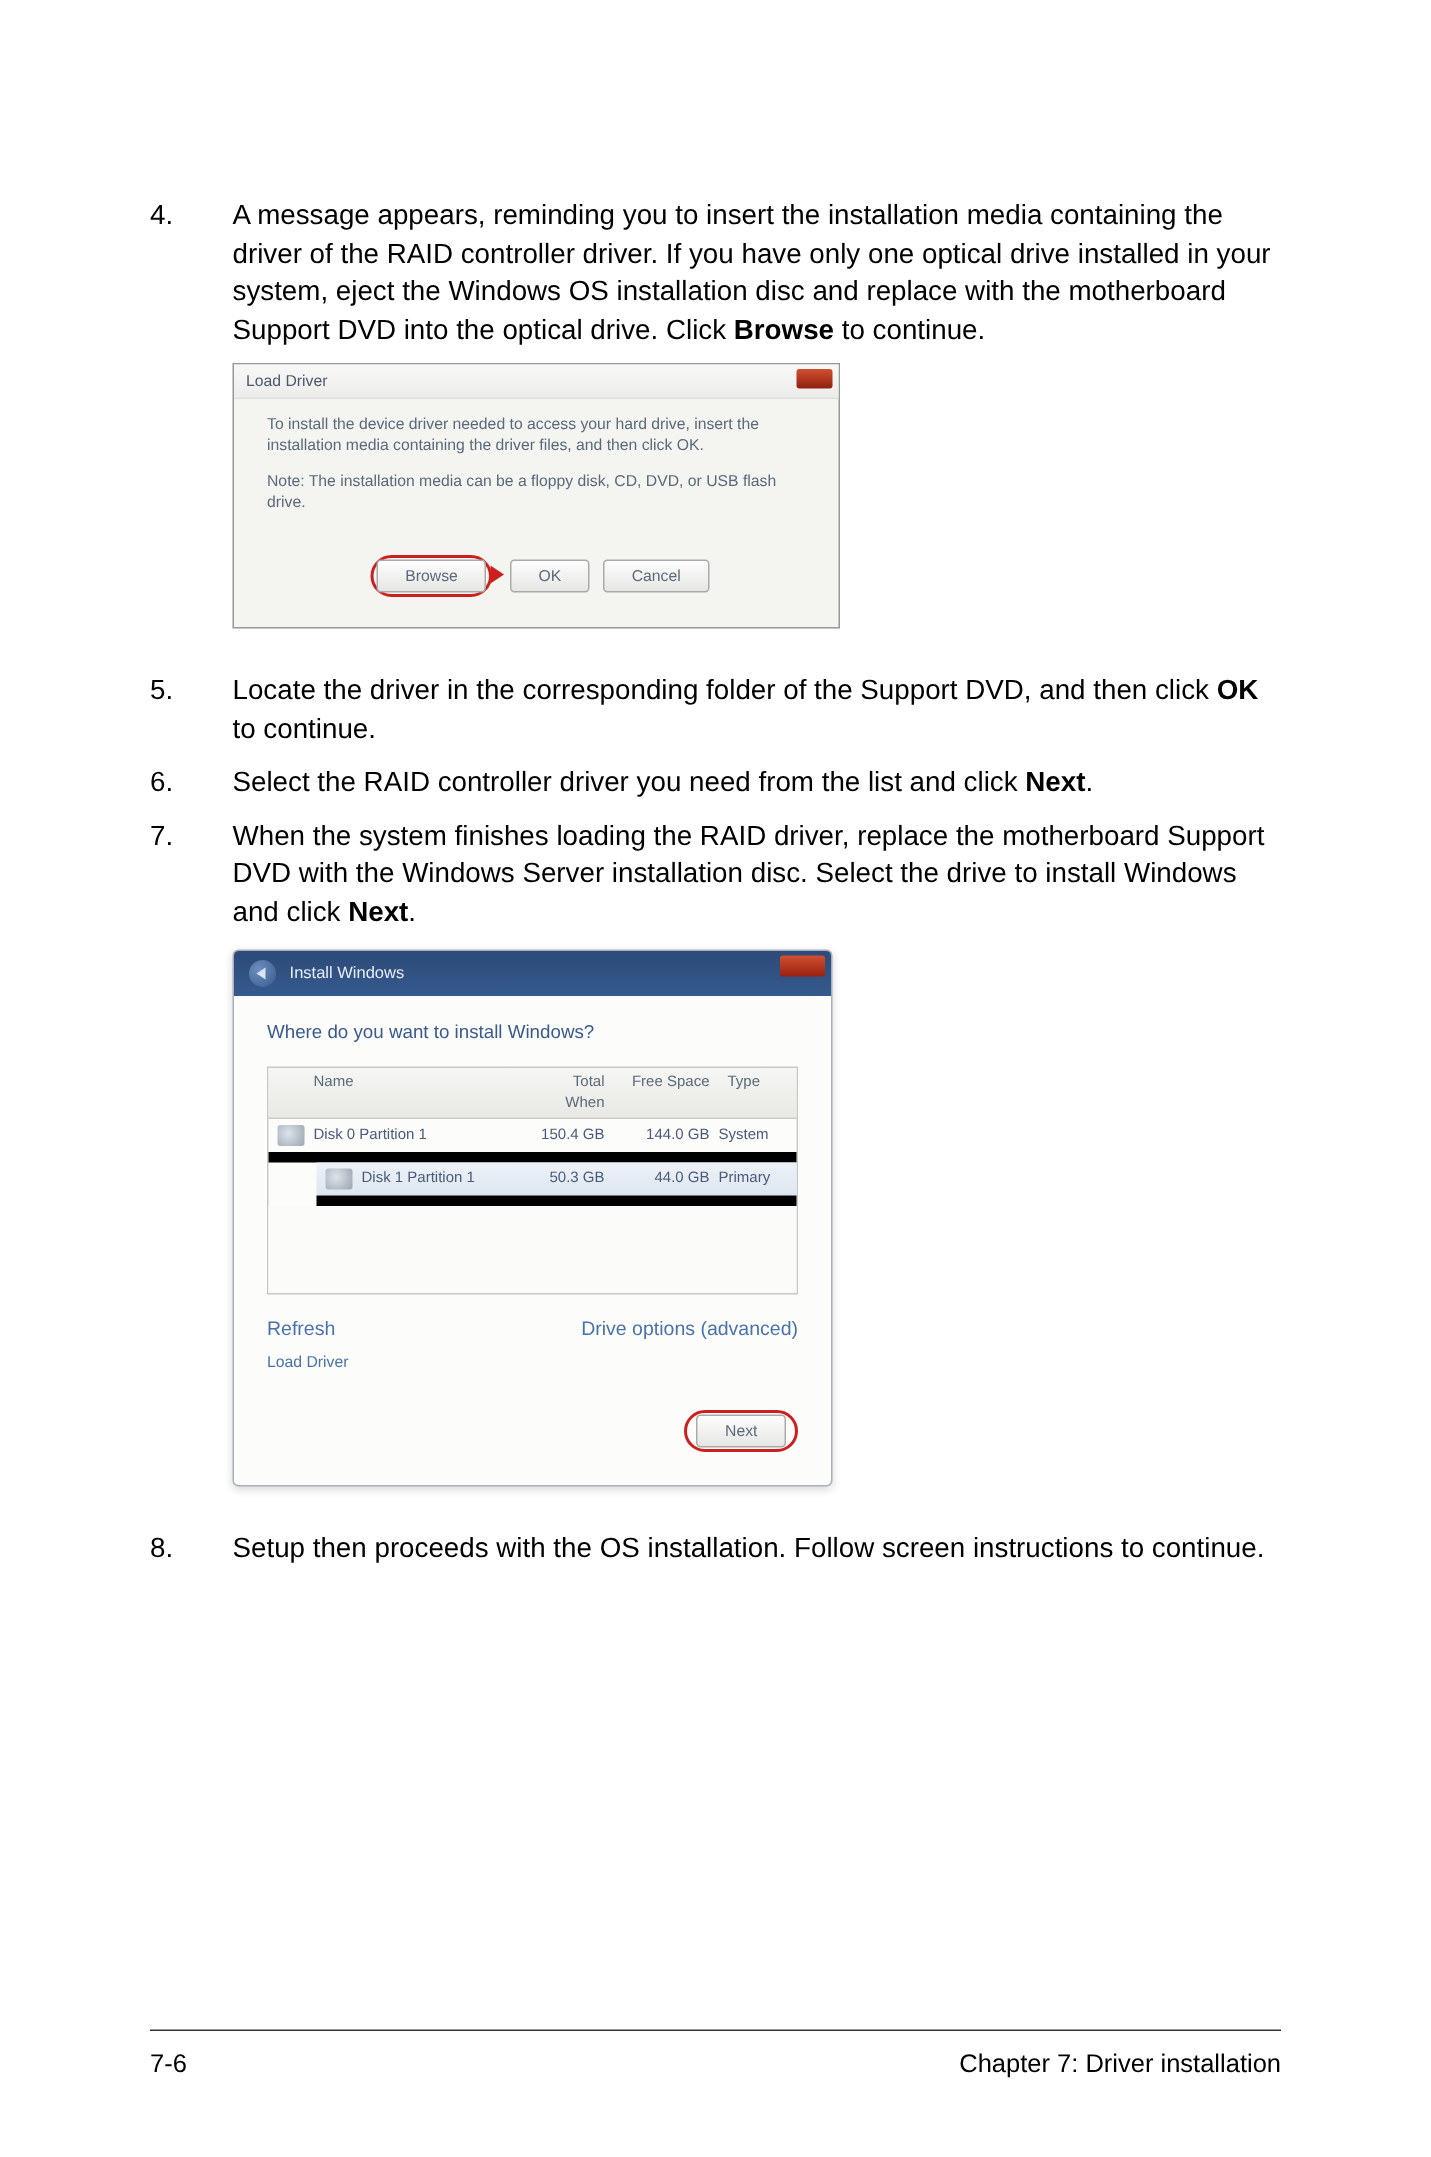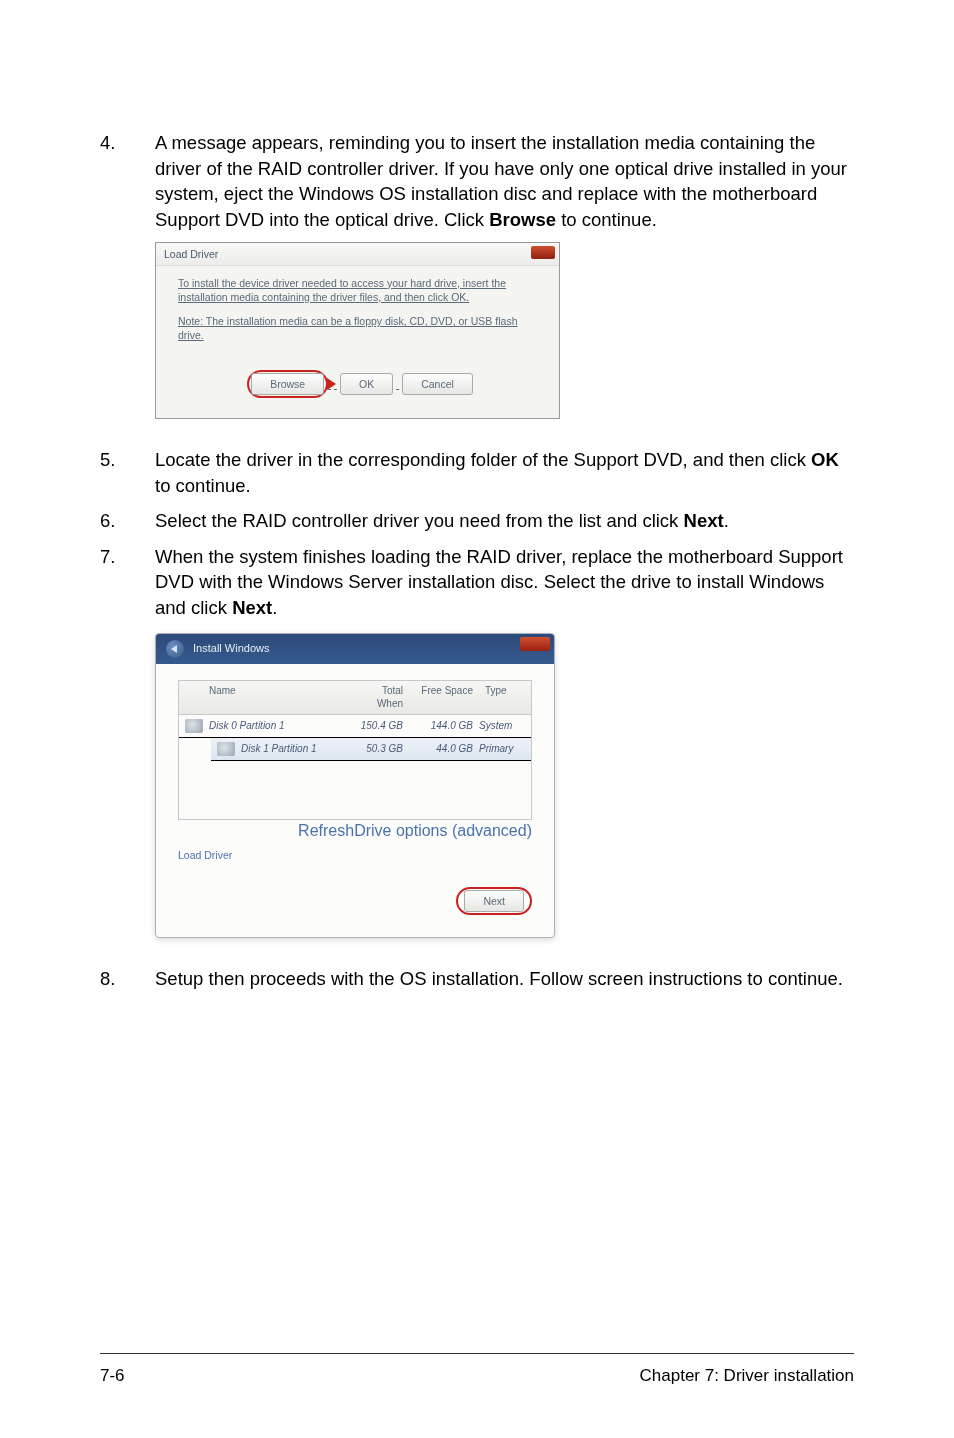--- a/index.html
+++ b/index.html
@@ -56,21 +56,20 @@
     right: 4px;
     top: 3px;
     width: 24px;
     height: 13px;
     background: linear-gradient(#d05030, #902010);
     border-radius: 2px;
   }
   .dialog1-body {
     padding: 10px 14px 10px 22px;
     line-height: 1.35;
-    text-decoration: underline;
   }
   .dialog1-note {
     margin-top: 10px;
     margin-bottom: 28px;
   }
   .dialog1-buttons {
     text-align: center;
     padding-bottom: 10px;
   }
   .winbtn {
@@ -173,24 +172,23 @@
     background: linear-gradient(#f6f6f4, #e8e8e4);
     border-bottom: 1px solid #c8c8c8;
     justify-content: flex-end;
   }
   .dth > div {
     padding: 3px 6px;
     color: #5a6a7a;
   }
   .drow {
     display: flex;
-    border-bottom: 1px solid #000000;
+    border-bottom: 7px solid #000000;
     padding: 4px 6px;
-    align-items: flex-end;
-    font-style: italic;
+    align-items: flex-start;
   }
   .drow.sel {
     background: linear-gradient(#eef2f8, #dde6f0);
     margin-left: 32px;
   }
   .dicon {
     width: 18px;
     height: 14px;
     background: radial-gradient(circle at 40% 40%, #dde4ea, #9aa4b0);
     border-radius: 2px;
@@ -199,24 +197,25 @@
   }
   .dcol-name { flex: 1 1 auto; }
   .dcol-ts { width: 62px; text-align: right; }
   .dcol-fs { width: 70px; text-align: right; padding-left: 8px; }
   .dcol-tp { width: 52px; text-align: left; padding-left: 6px; }
   .dblank {
     height: 58px;
     background: #fbfbf9;
   }
   .dlinks {
-    display: flex;
-    justify-content: flex-end;
+    margin-top: 14px;
+    display: flex;
+    justify-content: space-between;
     color: #4a72aa;
-    font-size: 16px;
+    font-size: 13px;
   }
   .dload { margin-top: 6px; color: #4a72aa; font-size: 10.5px; }
   .nextrow {
     text-align: right;
     margin-top: 24px;
   }
   .red-circle2 {
     border: 2.5px solid #cc2020;
     border-radius: 14px;
     display: inline-block;
@@ -290,20 +289,21 @@
   </div>
 
   <div class="dialog2-wrap">
     <div class="dialog2">
       <div class="dialog2-header">
         <span class="dialog2-back"></span>
         <span>Install Windows</span>
         <span class="dialog2-close"></span>
       </div>
       <div class="dialog2-body">
+        <div class="dialog2-q">Where do you want to install Windows?</div>
         <div class="dtable">
           <div class="dth">
             <div style="width:24px;"></div>
             <div class="dcol-name">Name</div>
             <div class="dcol-ts">Total When</div>
             <div class="dcol-fs">Free Space</div>
             <div class="dcol-tp">Type</div>
           </div>
           <div class="drow">
             <div class="dicon"></div>

